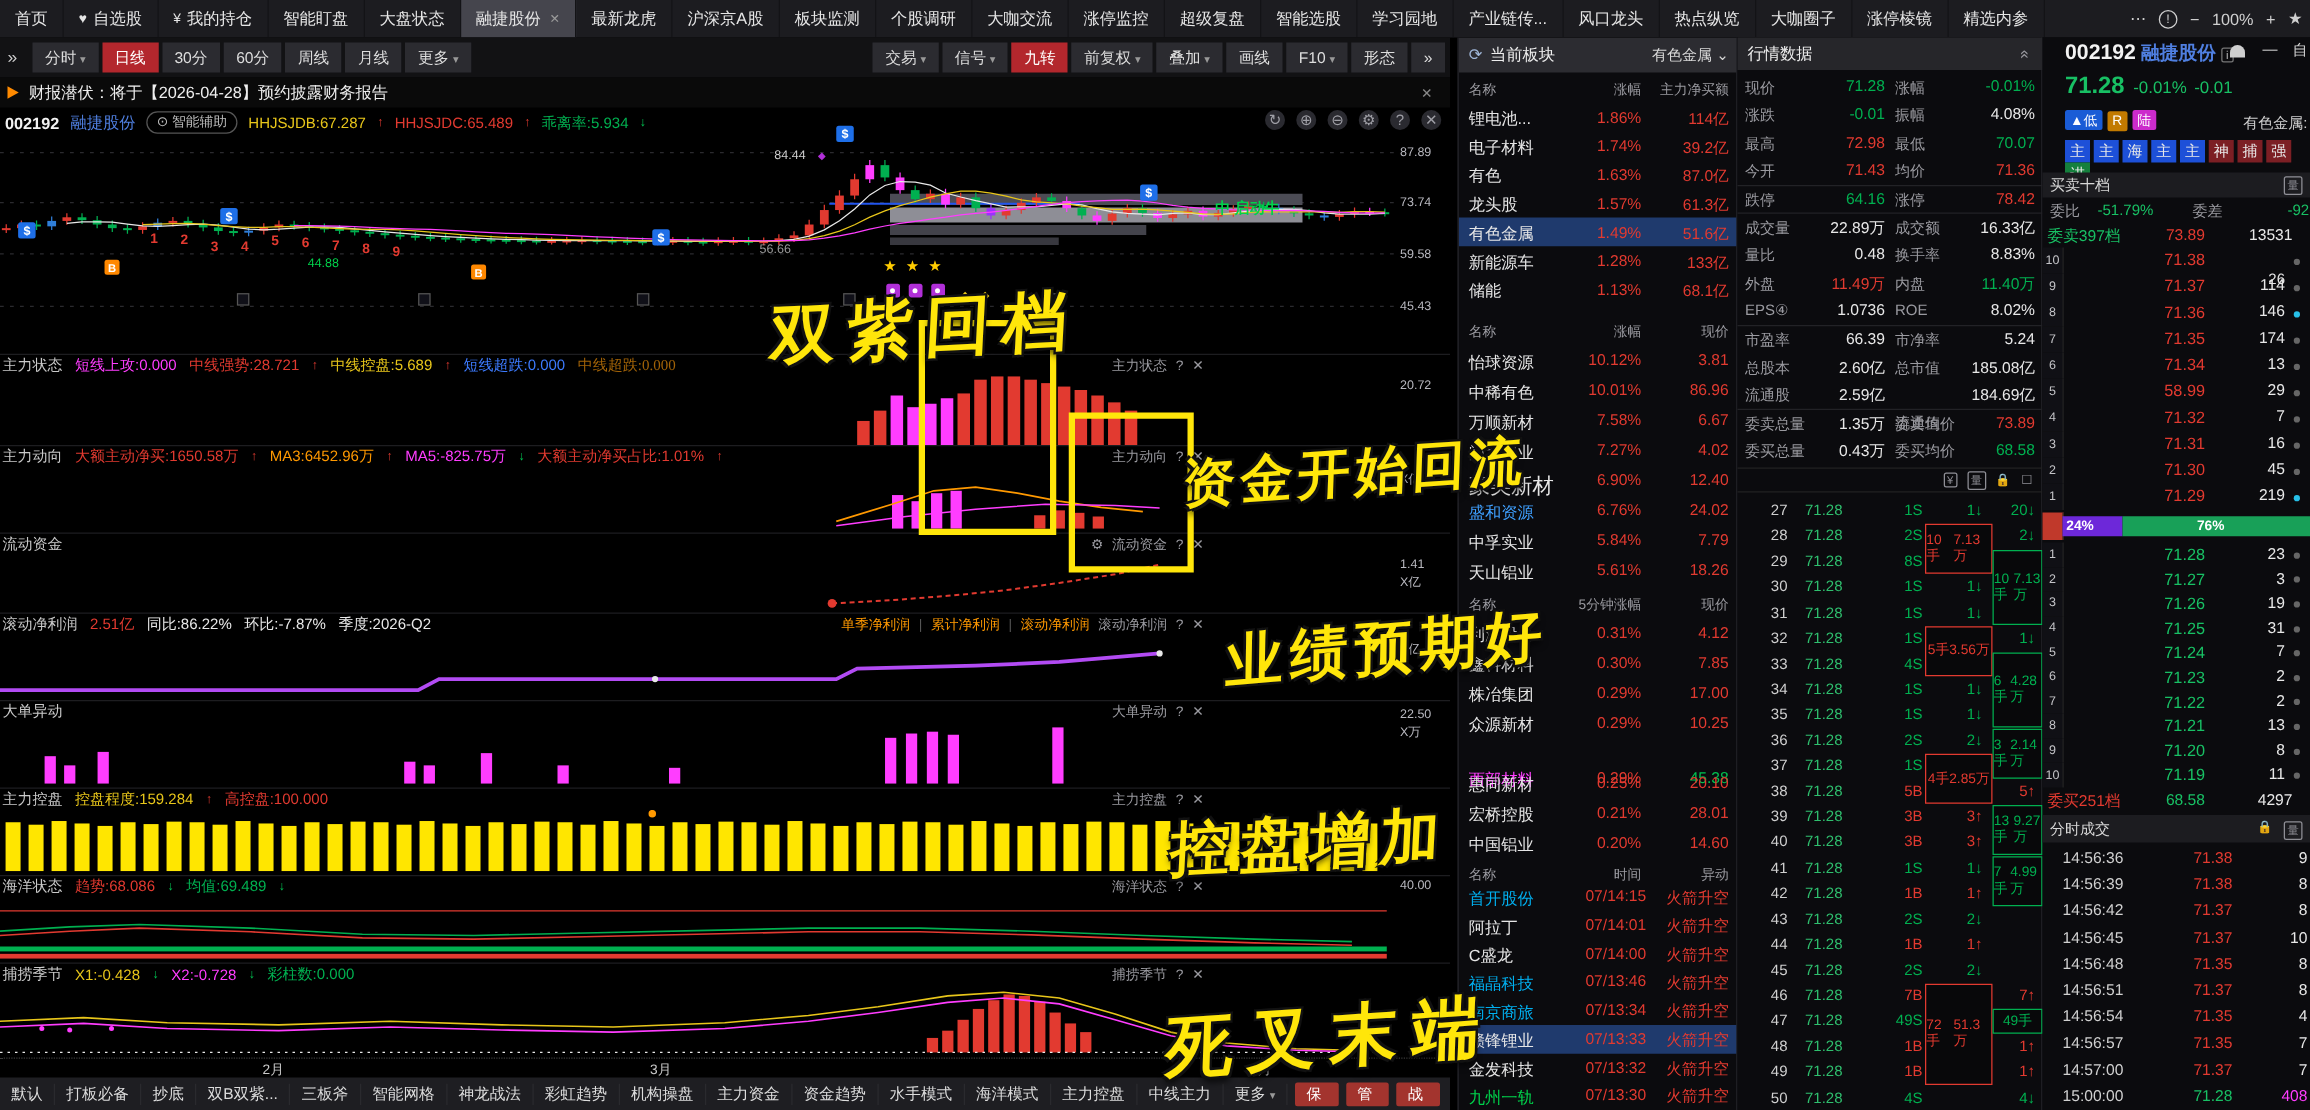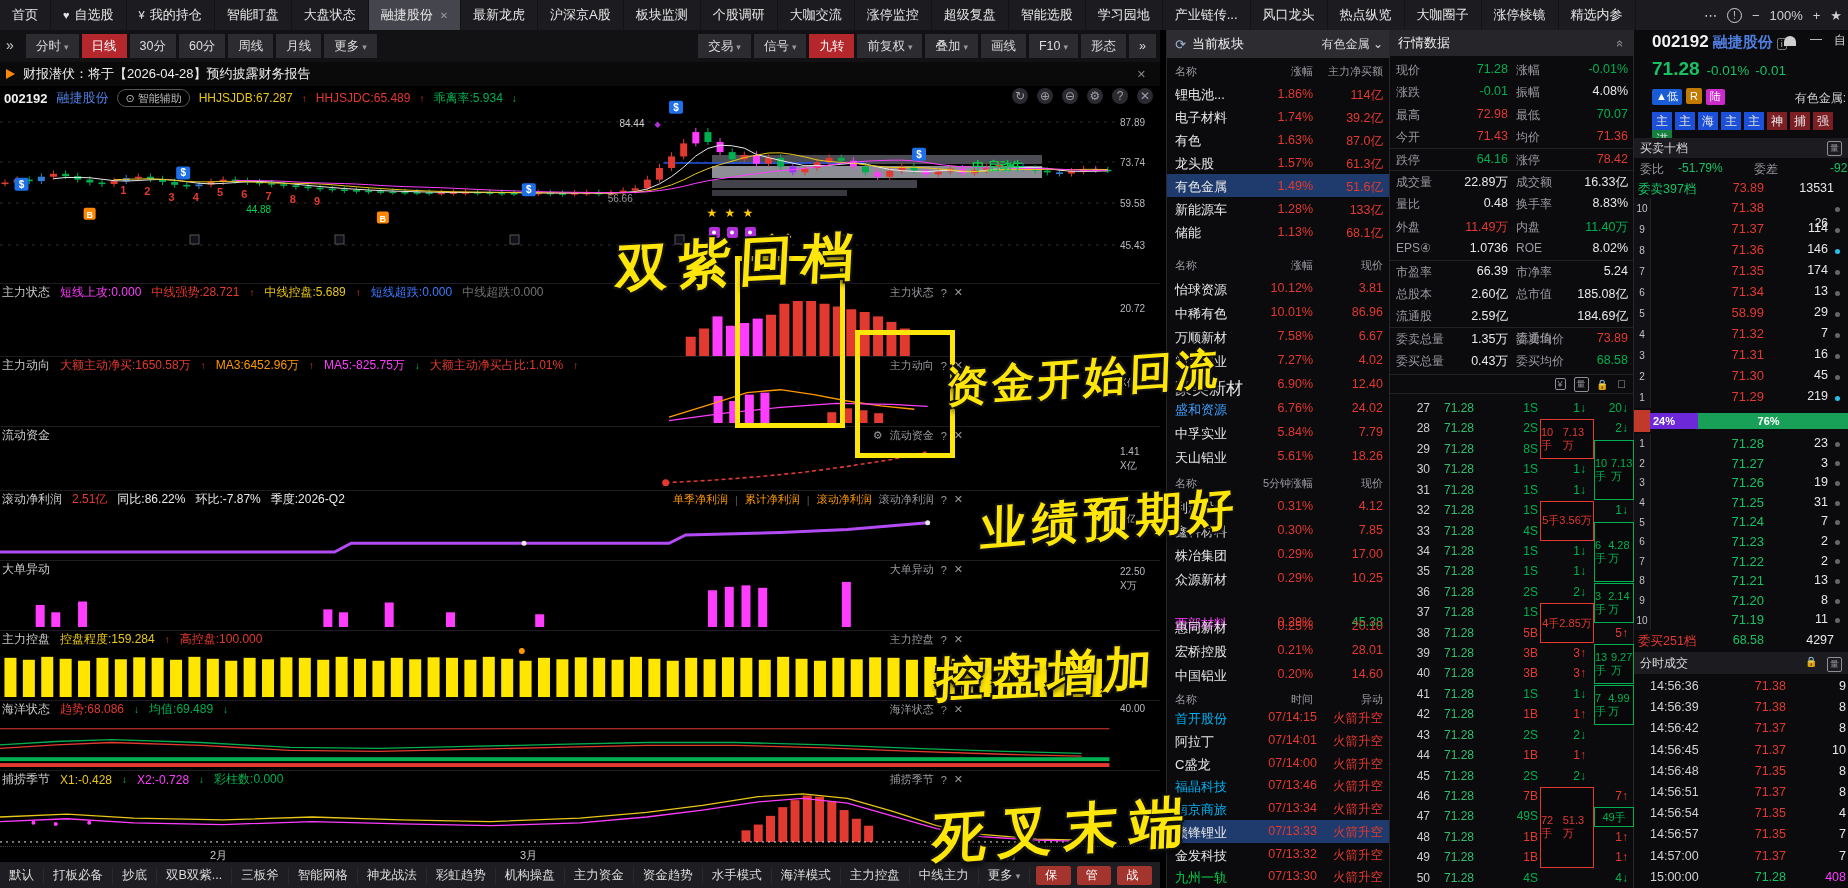--- a/index.html
+++ b/index.html
@@ -449,21 +449,21 @@
     </div>
   <div id="panels">
       <div class="pl-row" style="position: absolute; left: 0px; top: 283px; width: 1160px; height: 18px;">
         <span class="pl-name">主力状态</span>
         <span style="color: rgb(255, 61, 255);">短线上攻:0.000</span>
         <span style="color: rgb(226, 58, 48);">中线强势:28.721</span>
         <span class="arrow-u">↑</span>
         <span style="color: rgb(232, 198, 26);">中线控盘:5.689</span>
         <span class="arrow-u">↑</span>
         <span style="color: rgb(61, 123, 255);">短线超跌:0.000</span>
-        <span style="color: #737373;">中线超跌:0.000</span>
+        <span style="color: #a16207; font-family: Liberation Serif, serif;">中线超跌:0.000</span>
         <div class="pl-right">
           <span>主力状态</span>
           <span>?</span>
           <span>✕</span>
         </div>
       </div>
       <svg width="1115" height="55" style="position: absolute; left: 0px; top: 301px;">
         <rect x="685.725" y="35.75" width="10" height="19.25" fill="#e23a30"></rect>
         <rect x="699.105" y="27.5" width="10" height="27.5" fill="#e23a30"></rect>
         <rect x="712.485" y="15.400000000000002" width="10" height="39.6" fill="#ff3dff"></rect>

